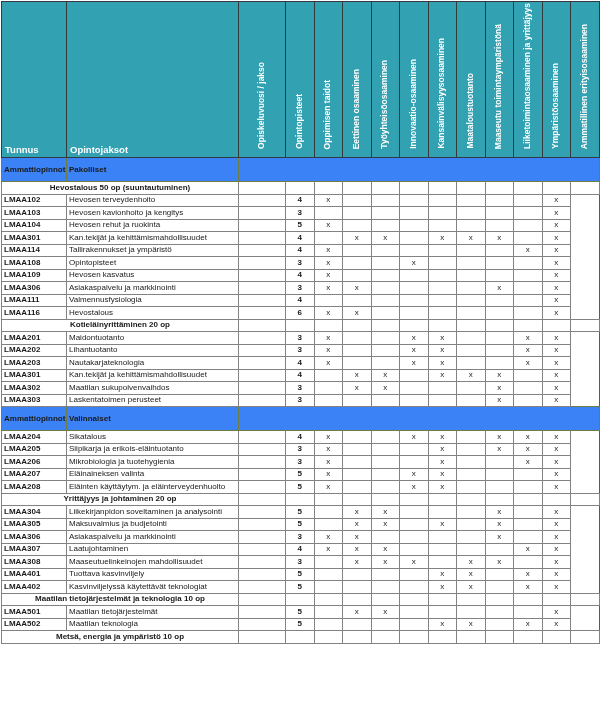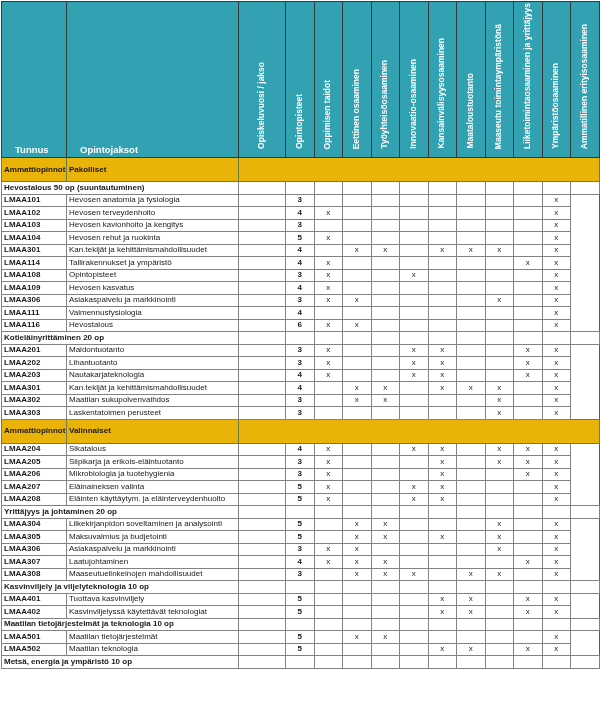--- a/index.html
+++ b/index.html
@@ -3,36 +3,36 @@
 <meta charset="utf-8">
 <style>
   html,body { margin:0; padding:0; background:#ffffff; }
   body { width:600px; height:702px; overflow:hidden; font-family:"Liberation Sans", sans-serif; }
   .sheet { padding:1px 0 0 1px; }
   table { border-collapse:collapse; table-layout:fixed; width:597px; border:1px solid #595959; }
 
   
   thead tr { height:156px; }
   thead th { background:#32a1b2; border:1px solid #333a3d; color:#ffffff; font-weight:bold; }
-  th.fixed { vertical-align:bottom; text-align:left; font-size:9.5px; padding:2px 2px 2px 13px; }
+  th.fixed { vertical-align:bottom; text-align:left; font-size:9.5px; padding:2px 2px 2px 3px; }
   th.rot { vertical-align:bottom; text-align:center; padding:0 0 4px 0; overflow:hidden; }
   .rot-label { display:inline-block; writing-mode:vertical-rl; transform:rotate(180deg);
                font-size:8.5px; line-height:1.15; max-height:148px; text-align:left; }
 
   
   tbody td { border:1px solid #828282; font-size:8px; height:11.5px; line-height:10px;
              padding:0 2px; overflow:hidden; white-space:nowrap; color:#1a1a1a; background:#ffffff; }
   tr.course-row { height:11.5px; }
-  tr.section-row { height:11.5px; }
+  tr.section-row { height:11.5px;text-align:center; }
   td.code { font-weight:bold; }
   td.sec { font-weight:bold; }
   td.num { text-align:center; font-weight:bold; padding:0; }
   td.mark { text-align:center; padding:0; color:#262626; }
   tr.group-row { height:24px; }
-  tr.group-row td { background:#eab308; font-weight:bold; border:1px solid #6f7d43; vertical-align:middle; }
+  tr.group-row td { background:#3b82f6; font-weight:bold; border:1px solid #6f7d43; vertical-align:middle; }
 </style>
 </head>
 <body>
 
 <div class="sheet">
   <table>
     <colgroup>
       <col style="width:65px">
         <col style="width:172px">
         <col style="width:47px">
@@ -81,35 +81,20 @@
           <td></td>
           <td></td>
           <td></td>
           <td></td>
           <td></td>
           <td></td>
           <td></td>
           <td></td>
         </tr>
         <tr class="course-row">
-          <td class="code">LMAA101</td>
-          <td>Hevosen anatomia ja fysiologia</td>
-          <td></td>
-          <td class="num">3</td>
-          <td class="mark"></td>
-          <td class="mark"></td>
-          <td class="mark"></td>
-          <td class="mark"></td>
-          <td class="mark"></td>
-          <td class="mark"></td>
-          <td class="mark"></td>
-          <td class="mark"></td>
-          <td class="mark">x</td>
-        </tr>
-        <tr class="course-row">
           <td class="code">LMAA102</td>
           <td>Hevosen terveydenhoito</td>
           <td></td>
           <td class="num">4</td>
           <td class="mark">x</td>
           <td class="mark"></td>
           <td class="mark"></td>
           <td class="mark"></td>
           <td class="mark"></td>
           <td class="mark"></td>
@@ -519,35 +504,20 @@
           <td class="num">3</td>
           <td class="mark"></td>
           <td class="mark">x</td>
           <td class="mark">x</td>
           <td class="mark">x</td>
           <td class="mark"></td>
           <td class="mark">x</td>
           <td class="mark">x</td>
           <td class="mark"></td>
           <td class="mark">x</td>
-        </tr>
-        <tr class="section-row">
-          <td class="sec" colspan="2">Kasvinviljely ja viljelyteknologia 10 op</td>
-          <td></td>
-          <td></td>
-          <td></td>
-          <td></td>
-          <td></td>
-          <td></td>
-          <td></td>
-          <td></td>
-          <td></td>
-          <td></td>
-          <td></td>
-          <td></td>
         </tr>
         <tr class="course-row">
           <td class="code">LMAA401</td>
           <td>Tuottava kasvinviljely</td>
           <td></td>
           <td class="num">5</td>
           <td class="mark"></td>
           <td class="mark"></td>
           <td class="mark"></td>
           <td class="mark"></td>

